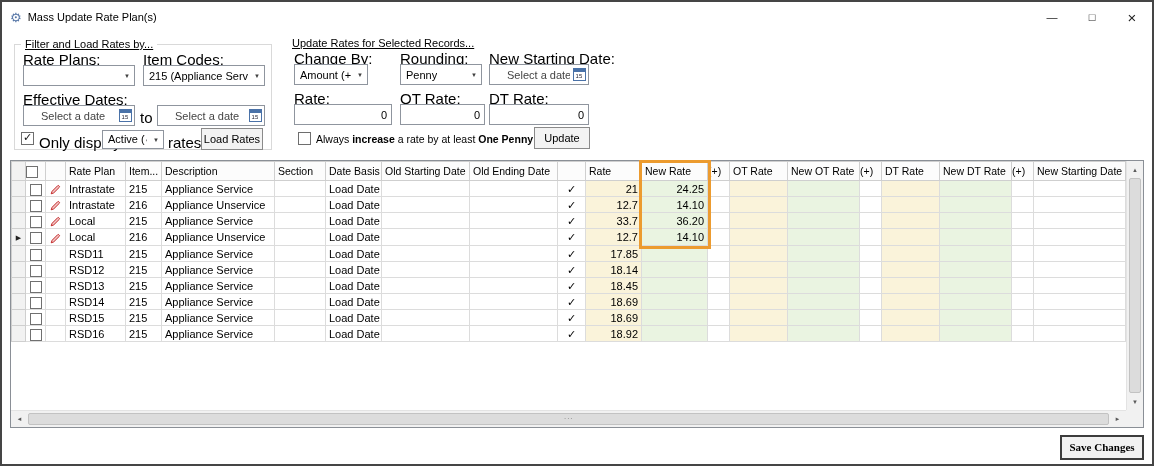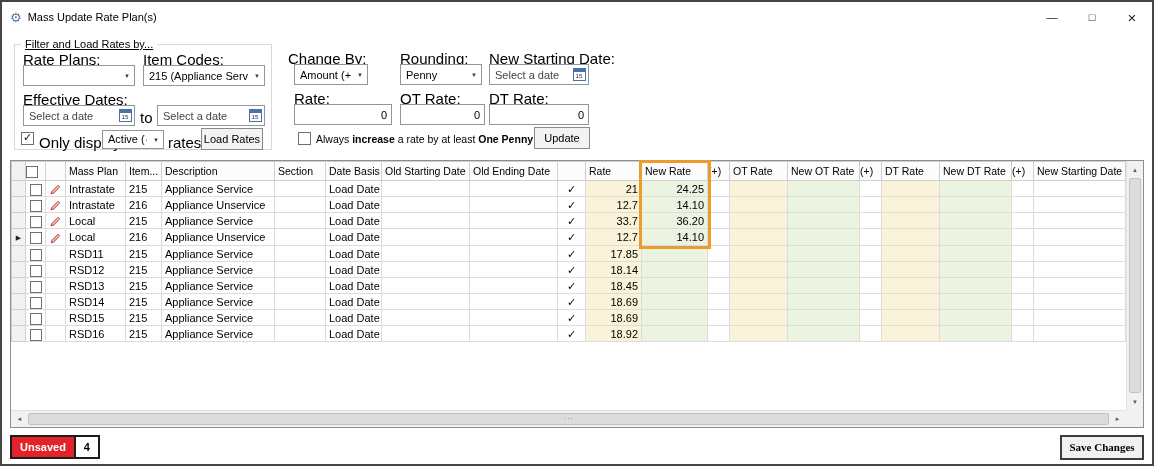--- a/index.html
+++ b/index.html
@@ -19,21 +19,21 @@
   .groupbox { position: absolute; border: 1px solid #d9d9d9; }
   .groupbox.noborder { border: none; }
   .group-title { position: absolute; top: -7px; left: 6px; background: #fff; padding: 0 4px; font-size: 11px;
                  text-decoration: underline; white-space: nowrap; }
   .lbl { position: absolute; font-size: 15px; color: #000; white-space: nowrap; }
   .combo { position: absolute; background: #fff; border: 1px solid #8f959e; display: flex; align-items: center;
            font-size: 11px; padding: 0 16px 0 5px; white-space: nowrap; overflow: hidden; }
   .combo .ctext { overflow: hidden; white-space: nowrap; }
   .combo .dd { position: absolute; right: 4px; top: 50%; transform: translateY(-50%); font-size: 6px; color: #404040; }
   .datefield { position: absolute; background: #fff; border: 1px solid #8f959e; display: flex; align-items: center;
-               font-size: 11px; padding-left: 5px; }
+               font-size: 11px; padding-left: 17px; }
   .datefield .dtext { flex: 1; color: #444; overflow: hidden; white-space: nowrap; }
   .cal-btn { width: 18px; align-self: stretch; display: flex; align-items: center; justify-content: center; }
   .cal { width: 13px; height: 13px; border: 1px solid var(--calendar-blue, #4a72a8); background: #fff; position: relative;
          display: flex; align-items: flex-end; justify-content: center; font-size: 7px; color: #223; }
   .cal::before { content: ""; position: absolute; top: 0; left: 0; right: 0; height: 3px; background: var(--calendar-blue, #4a72a8); }
   .cal .day { line-height: 8px; transform: scale(.85); }
   .txtinput { position: absolute; background: #fff; border: 1px solid #8f959e; font-size: 11px; text-align: right;
               padding: 0 4px; font-family: inherit; }
   .btn { position: absolute; background: #f3f3f3; border: 1px solid #8a8a8a; font-size: 11px; font-family: inherit;
          display: flex; align-items: center; justify-content: center; white-space: nowrap; }
@@ -135,22 +135,23 @@
     <span class="lbl" style="left:24px;top:89px;">Only display</span>
     <div class="combo" style="left:87px;top:85px;width:62px;height:19px;">
       <span class="ctext">Active (✓)</span>
       <span class="dd">▼</span>
     </div>
     <span class="lbl" style="left:153px;top:89px;">rates</span>
     <button class="btn" style="left:186px;top:83px;width:62px;height:22px;">Load Rates</button>
   </div>
 
   <div class="groupbox noborder" style="left:286px;top:42px;width:316px;height:106px;">
-
-    <span class="lbl" style="left:0;top:6px;">Change By:</span>
+    <span class="group-title" style="left:0;">Update Rates for Selected Records...</span>
+
+    <span class="lbl" style="left:6px;top:6px;">Change By:</span>
     <div class="combo" style="left:6px;top:20px;width:74px;height:21px;">
       <span class="ctext">Amount (+)</span>
       <span class="dd">▼</span>
     </div>
 
     <span class="lbl" style="left:112px;top:6px;">Rounding:</span>
     <div class="combo" style="left:112px;top:20px;width:82px;height:21px;">
       <span class="ctext">Penny</span>
       <span class="dd">▼</span>
     </div>
@@ -202,21 +203,21 @@
           <col style="width: 58px;">
           <col style="width: 72px;">
           <col style="width: 22px;">
           <col>
         </colgroup>
       <thead>
           <tr id="grid-head-row">
             <th class="c-gutter"></th>
             <th class="c-center"><span class="cb"></span></th>
             <th class="c-center"></th>
-            <th>Mass Plan</th>
+            <th>Rate Plan</th>
             <th>Item...</th>
             <th>Description</th>
             <th>Section</th>
             <th>Date Basis</th>
             <th>Old Starting Date</th>
             <th>Old Ending Date</th>
             <th class="c-center"></th>
             <th>Rate</th>
             <th>New Rate</th>
             <th class="c-center">(+)</th>
@@ -482,20 +483,16 @@
           <span>∙∙∙</span>
         </div>
       <div class="arr" style="right:0;">►</div>
     </div>
     <div class="corner"></div>
 
     <div class="annotation" id="annotation" style="left: 627.5px; top: -1.5px; width: 72px; height: 89px;"></div>
   </div>
 
   <div class="statusbar">
-    <div class="pair">
-      <span class="tag red">Unsaved</span>
-      <span class="val">4</span>
-    </div>
     <button class="save-btn">Save Changes</button>
   </div>
 
 </div>
 
 </body></html>

